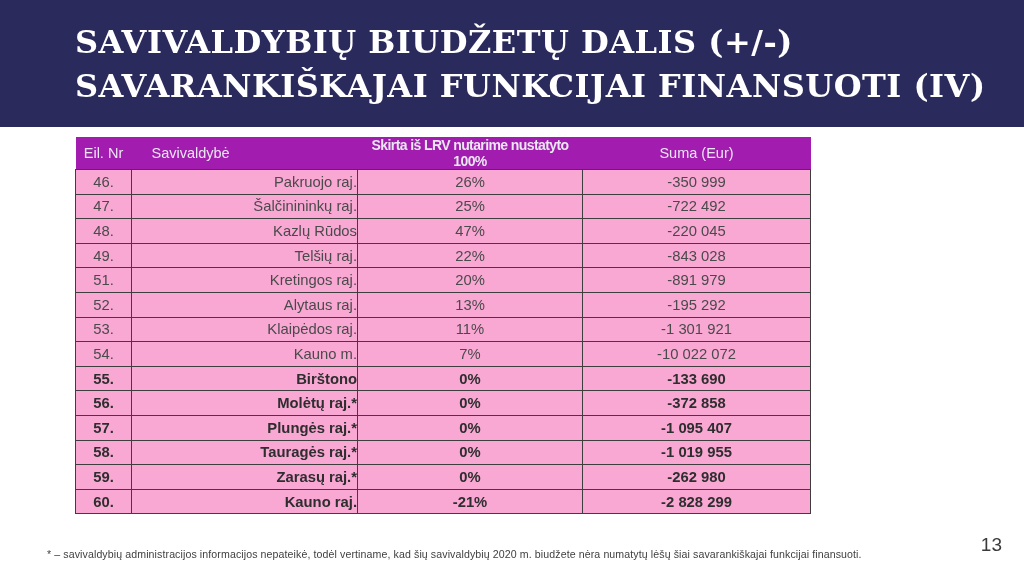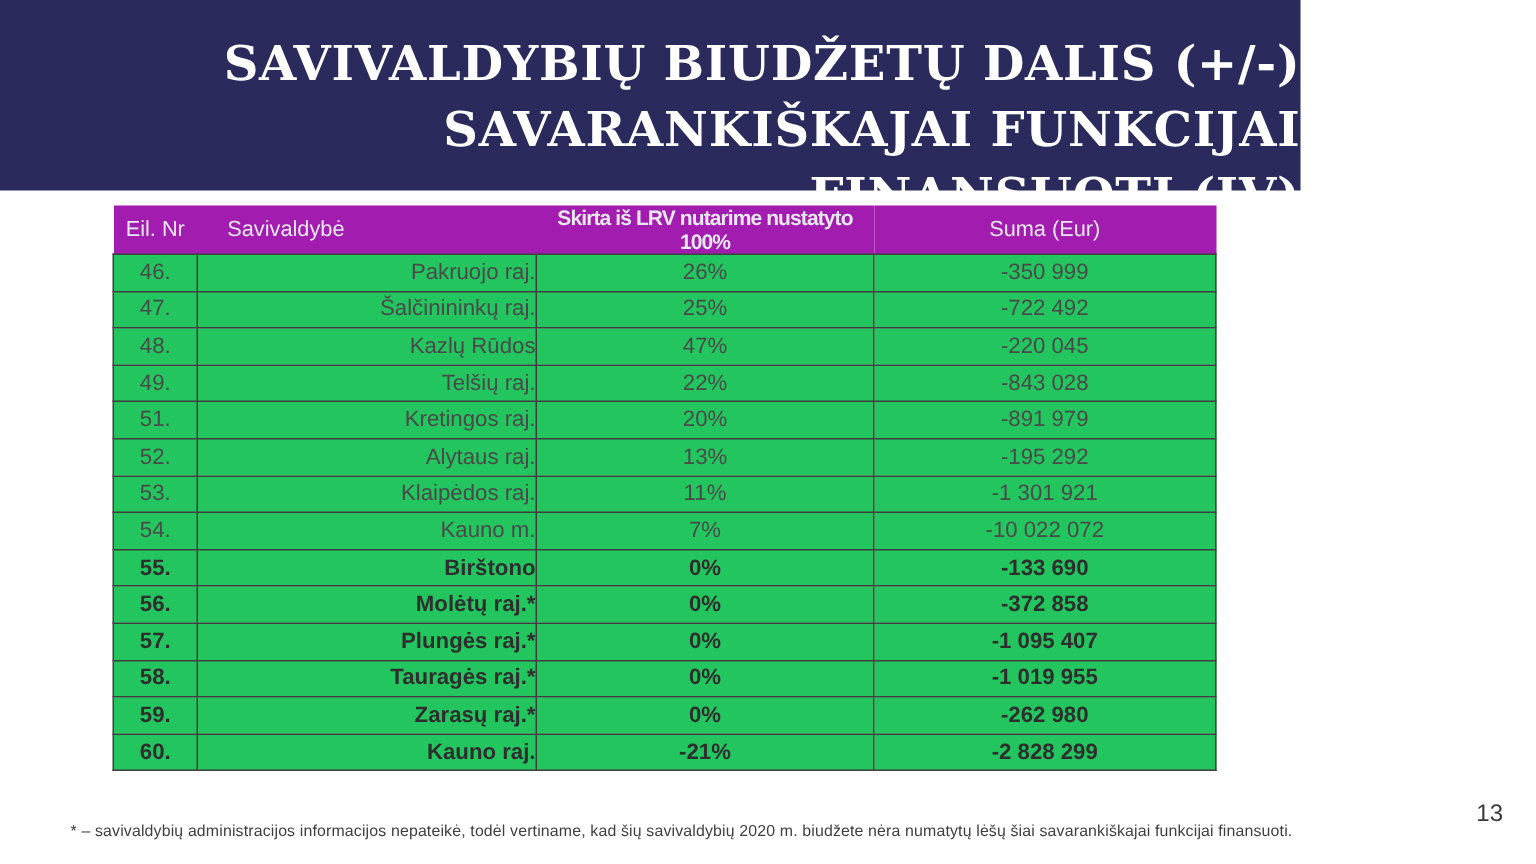--- a/index.html
+++ b/index.html
@@ -2,55 +2,55 @@
 <html><head>
 <meta charset="utf-8">
 <style>
   html,body{margin:0;padding:0;}
   body{
     width:1024px;height:576px;position:relative;overflow:hidden;
     background:#ffffff;font-family:"Liberation Sans",sans-serif;
     -webkit-font-smoothing:antialiased;
   }
   .banner{
-    position:absolute;left:0;top:0;width:867px;height:127px;
-    background:#2b2a5c;box-sizing:border-box;padding:20px 0 0 75px;text-align:right;
+    position:absolute;left:0;top:0;width:1024px;height:127px;
+    background:#2b2a5c;box-sizing:border-box;padding:20px 0 0 75px;
   }
   .banner h1{
     margin:0;color:#ffffff;
     font-family:"DejaVu Serif","Liberation Serif",serif;
     font-weight:700;font-size:32px;line-height:44px;letter-spacing:.5px;
   }
   .table-wrap{position:absolute;left:75px;top:137px;width:735px;}
   table{border-collapse:collapse;width:735px;table-layout:fixed;}
   col.c0{width:56px;} col.c1{width:226px;} col.c2{width:225px;} col.c3{width:228px;}
   thead th{
     background:#a21caf;color:#e9e7f1;font-weight:400;
     height:26px;font-size:14.5px;padding:0;border:none;vertical-align:middle;
   }
   thead th.h0{text-align:center;}
   thead th.h1{text-align:left;padding-left:20px;}
   thead th.h2{text-align:center;letter-spacing:-.6px;font-size:14px;font-weight:bold;}
   thead th.h3{text-align:center;}
   tbody td{
     border:1.5px solid #3e3e3e;height:23.6px;padding:0;
-    font-size:14.8px;color:#4a4a4a;vertical-align:middle;background:#22c55e;
+    font-size:14.8px;color:#4a4a4a;vertical-align:middle;background:#f9a8d4;
   }
   tbody td.c0{text-align:center;}
   tbody td.c1{text-align:right;padding-left:20px;}
   tbody td.c2{text-align:center;}
   tbody td.c3{text-align:center;}
   tbody tr.bold td{font-weight:700;color:#2e2e2e;}
   .footnote{
     position:absolute;left:47px;top:548px;width:880px;
     font-size:10.6px;color:#3f3f3f;letter-spacing:.1px;
   }
   .page-number{
     position:absolute;right:22px;top:534px;
-    font-size:16px;color:#3a3a3a;
+    font-size:19px;color:#3a3a3a;
   }
 </style>
 </head>
 <body>
 
 <div class="banner">
   <h1><span>SAVIVALDYBIŲ BIUDŽETŲ DALIS (+/-)</span><br>
   <span>SAVARANKIŠKAJAI FUNKCIJAI FINANSUOTI (IV)</span></h1>
 </div>
 

